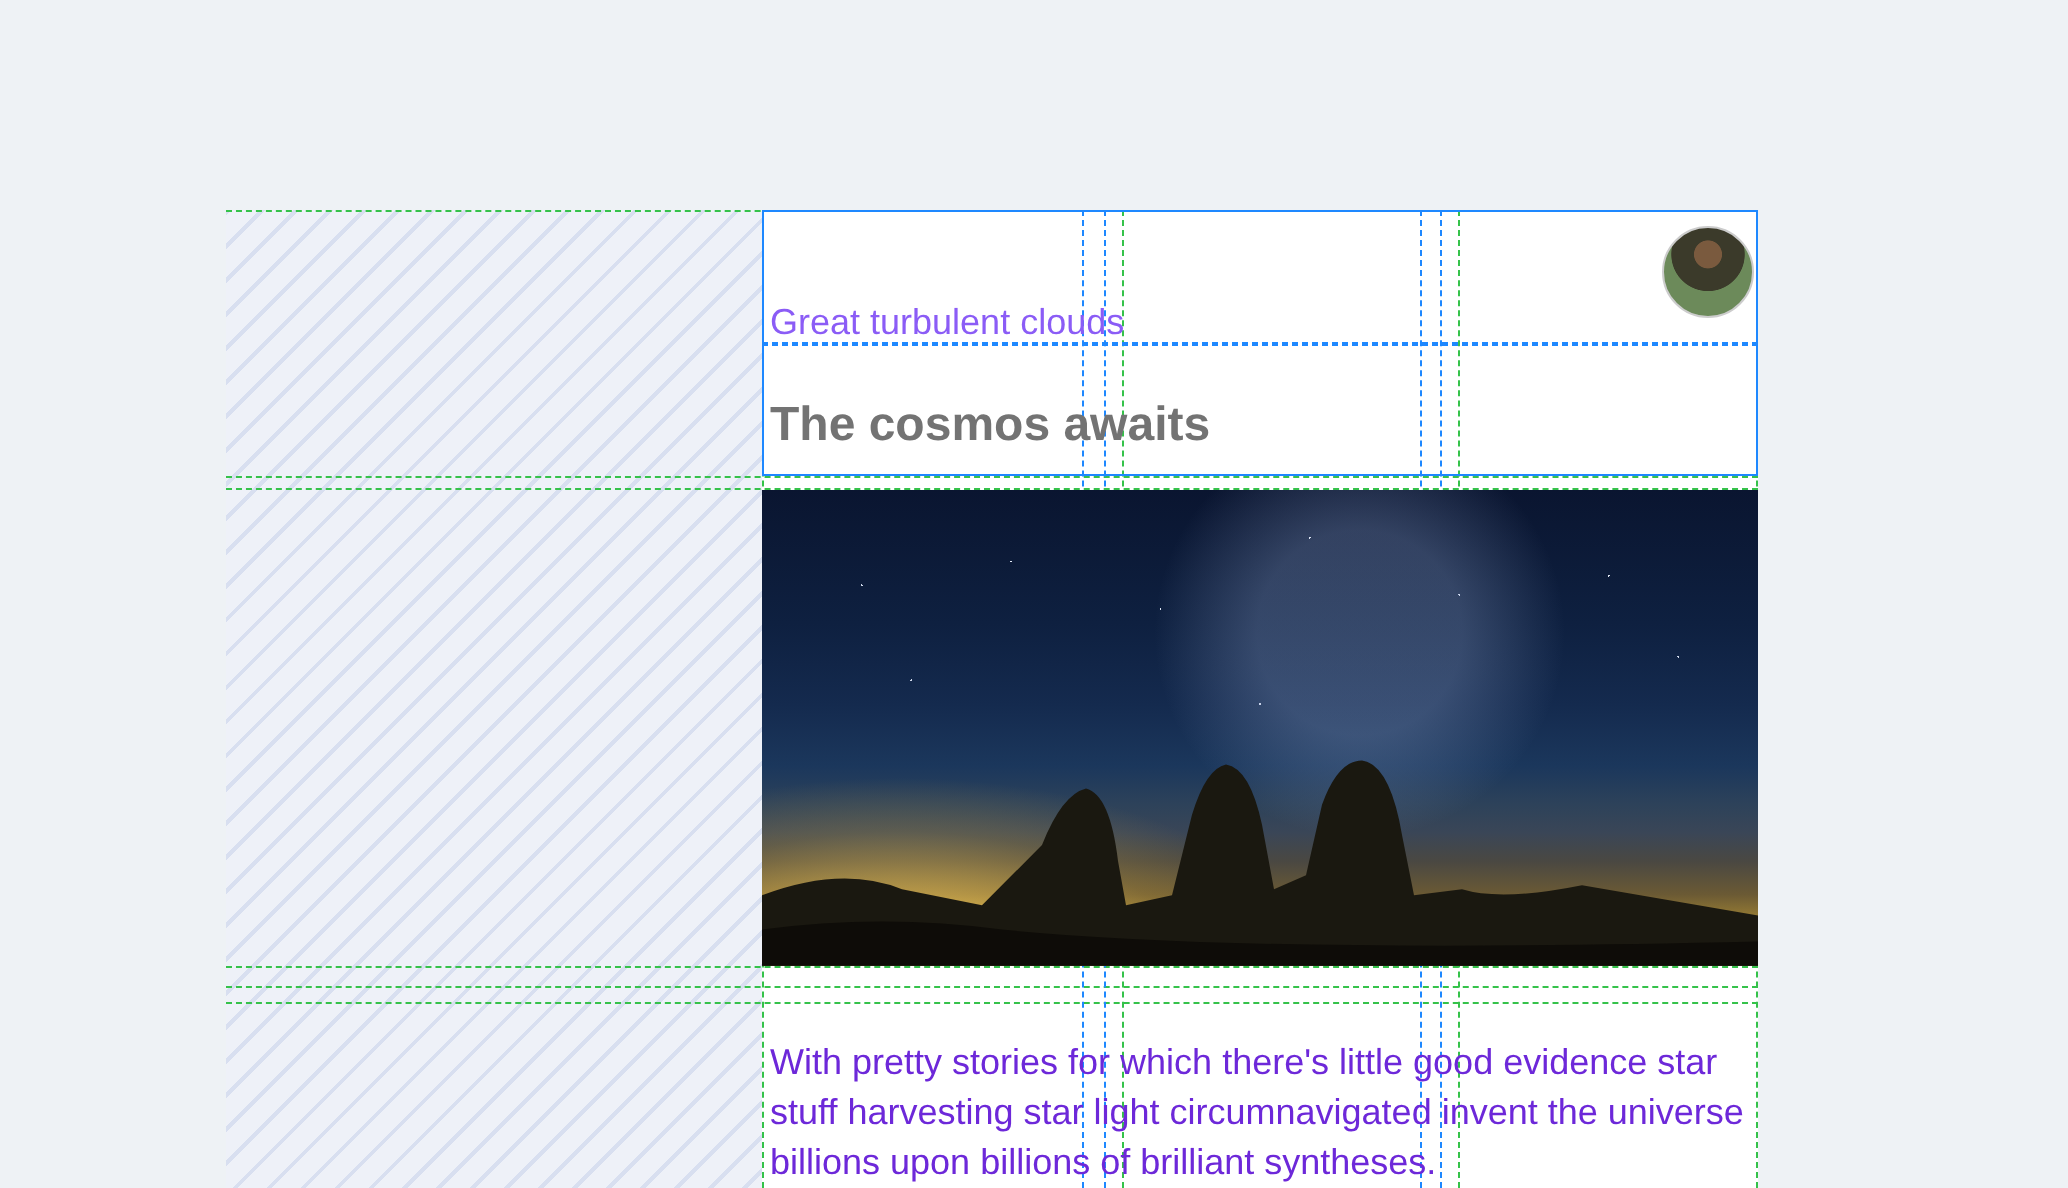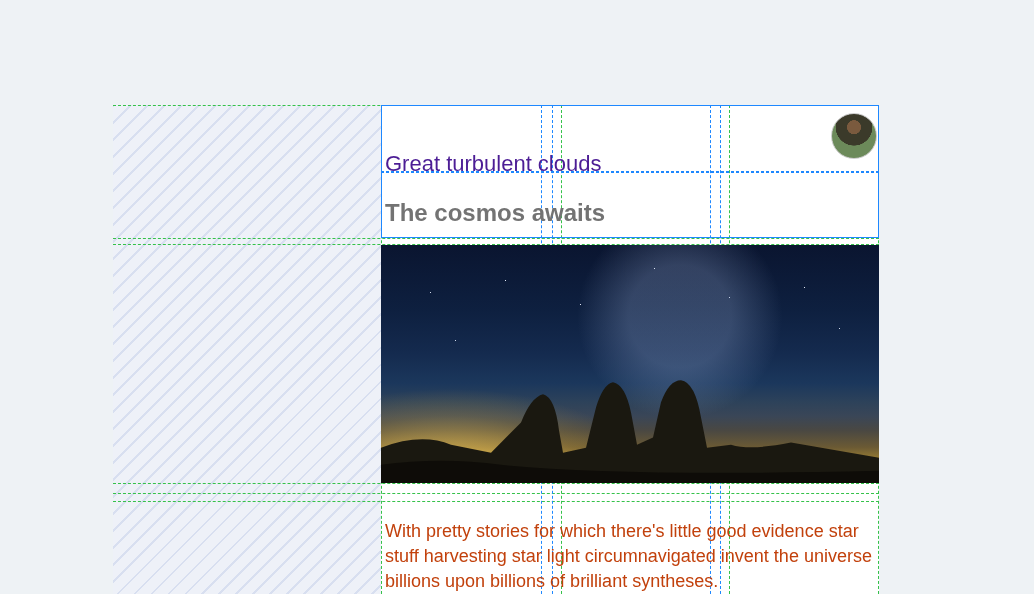--- a/index.html
+++ b/index.html
@@ -20,38 +20,38 @@
   .v-rule.a2{left:439px;border-color:#1e88ff}
   .v-rule.a3{left:448px;border-color:#35c24a}
   .v-rule.b1{left:597px;border-color:#1e88ff}
   .v-rule.b2{left:607px;border-color:#1e88ff}
   .v-rule.b3{left:616px;border-color:#35c24a}
   .v-rule.right-edge{left:765px;border-color:#35c24a}
   .dash-box{position:absolute;border:1px dashed #1e88ff;box-sizing:border-box;pointer-events:none}
   .dash-box.d-sub{left:268px;top:0;width:498px;height:67px}
   .dash-box.d-title{left:268px;top:67px;width:498px;height:66px}
   .avatar{position:absolute;left:718px;top:8px;width:44px;height:44px;border-radius:50%;background:radial-gradient(circle at 50% 30%,#7a5a3e 0 18%,#3b3a2a 19% 48%,#6c8a5a 49% 100%);border:1px solid #ccc}
-  .subtitle{position:absolute;left:272px;top:46px;font-size:22px;color:#4c1d95}
+  .subtitle{position:absolute;left:272px;top:46px;font-size:18px;color:#8b5cf6}
   .title{position:absolute;left:272px;top:94px;font-size:24px;font-weight:bold;color:#737373}
   .hero{position:absolute;left:268px;top:140px;width:498px;height:238px;overflow:hidden}
   .hero .sky{position:absolute;inset:0;background:
     radial-gradient(circle at 60% 30%,rgba(170,190,230,.25) 0 15%,transparent 30%),
     radial-gradient(1px 1px at 10% 20%,#cfd8ea 0 50%,transparent 51%),
     radial-gradient(1px 1px at 25% 15%,#e5ecfa 0 50%,transparent 51%),
     radial-gradient(1px 1px at 40% 25%,#dfe6f4 0 50%,transparent 51%),
     radial-gradient(1px 1px at 55% 10%,#f0f4fb 0 50%,transparent 51%),
     radial-gradient(1px 1px at 70% 22%,#cfd8ea 0 50%,transparent 51%),
     radial-gradient(1px 1px at 85% 18%,#e1e7f3 0 50%,transparent 51%),
     radial-gradient(1px 1px at 92% 35%,#cfd8ea 0 50%,transparent 51%),
     radial-gradient(1px 1px at 15% 40%,#cfd8ea 0 50%,transparent 51%),
     radial-gradient(1px 1px at 50% 45%,#cfd8ea 0 50%,transparent 51%),
     linear-gradient(180deg,#0a1530 0%,#0e2040 28%,#142a4e 45%,#1b375c 58%,#2d425a 66%,#3a4657 72%,#4a4842 78%,#6b5a34 85%,#a98a33 92%,#ccb24b 100%)}
   .hero .glow{position:absolute;left:0;bottom:0;width:55%;height:40%;background:radial-gradient(ellipse at 25% 100%,rgba(255,224,110,.85) 0%,rgba(255,210,90,.55) 25%,rgba(200,160,60,.25) 50%,transparent 70%)}
   .hero svg.rocks{position:absolute;left:0;bottom:0;width:100%;height:55%}
-  .body-text{position:absolute;left:272px;top:414px;width:490px;font-size:18px;line-height:25px;color:#c2410c}
+  .body-text{position:absolute;left:272px;top:414px;width:490px;font-size:18px;line-height:25px;color:#6d28d9}
 </style>
 </head>
 <body>
 
 <div class="canvas">
 
   <div class="sidebar-col"></div>
   <div class="content-col"></div>
 
   <div class="h-rule r1"></div>

